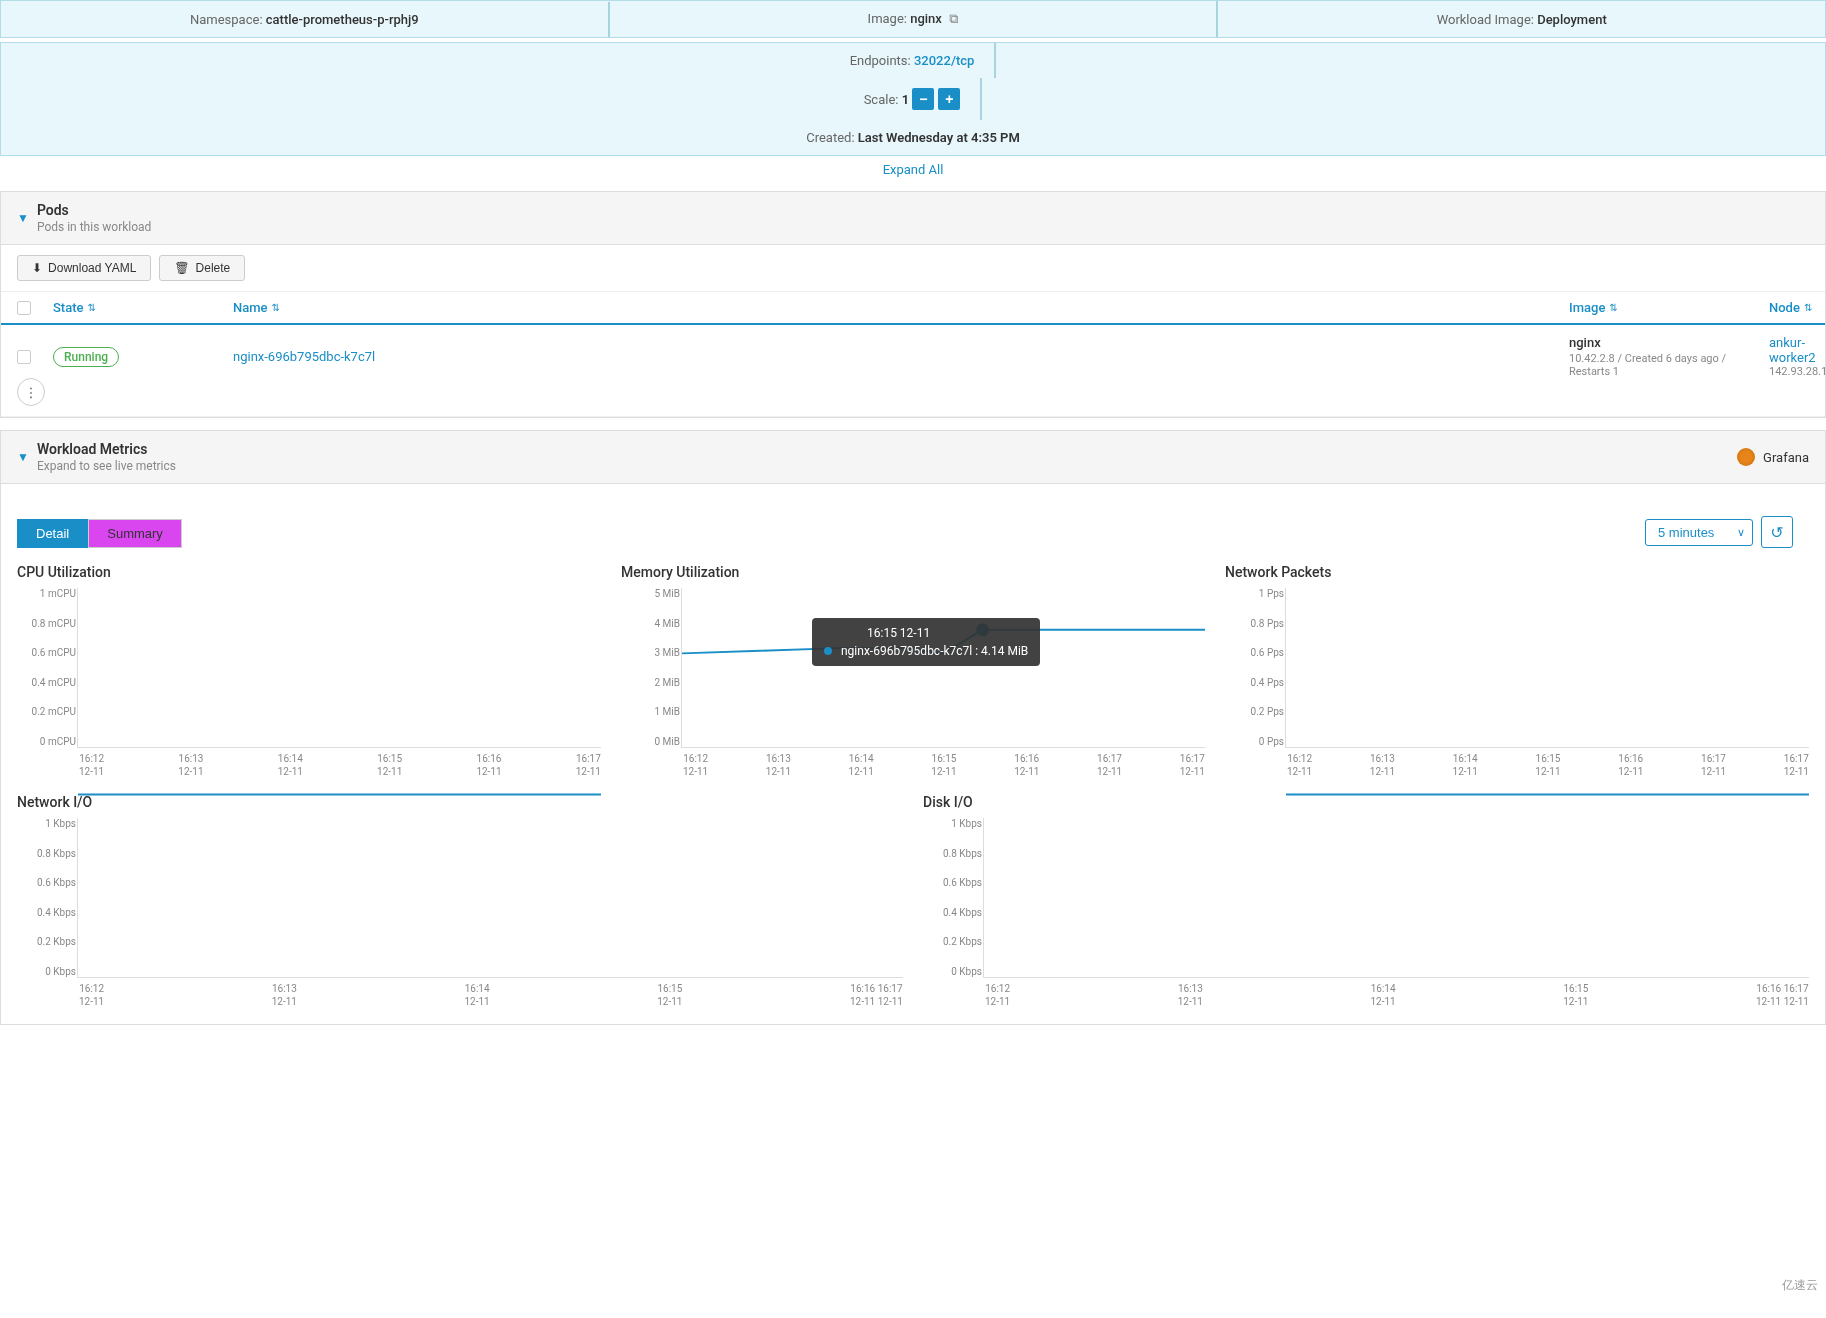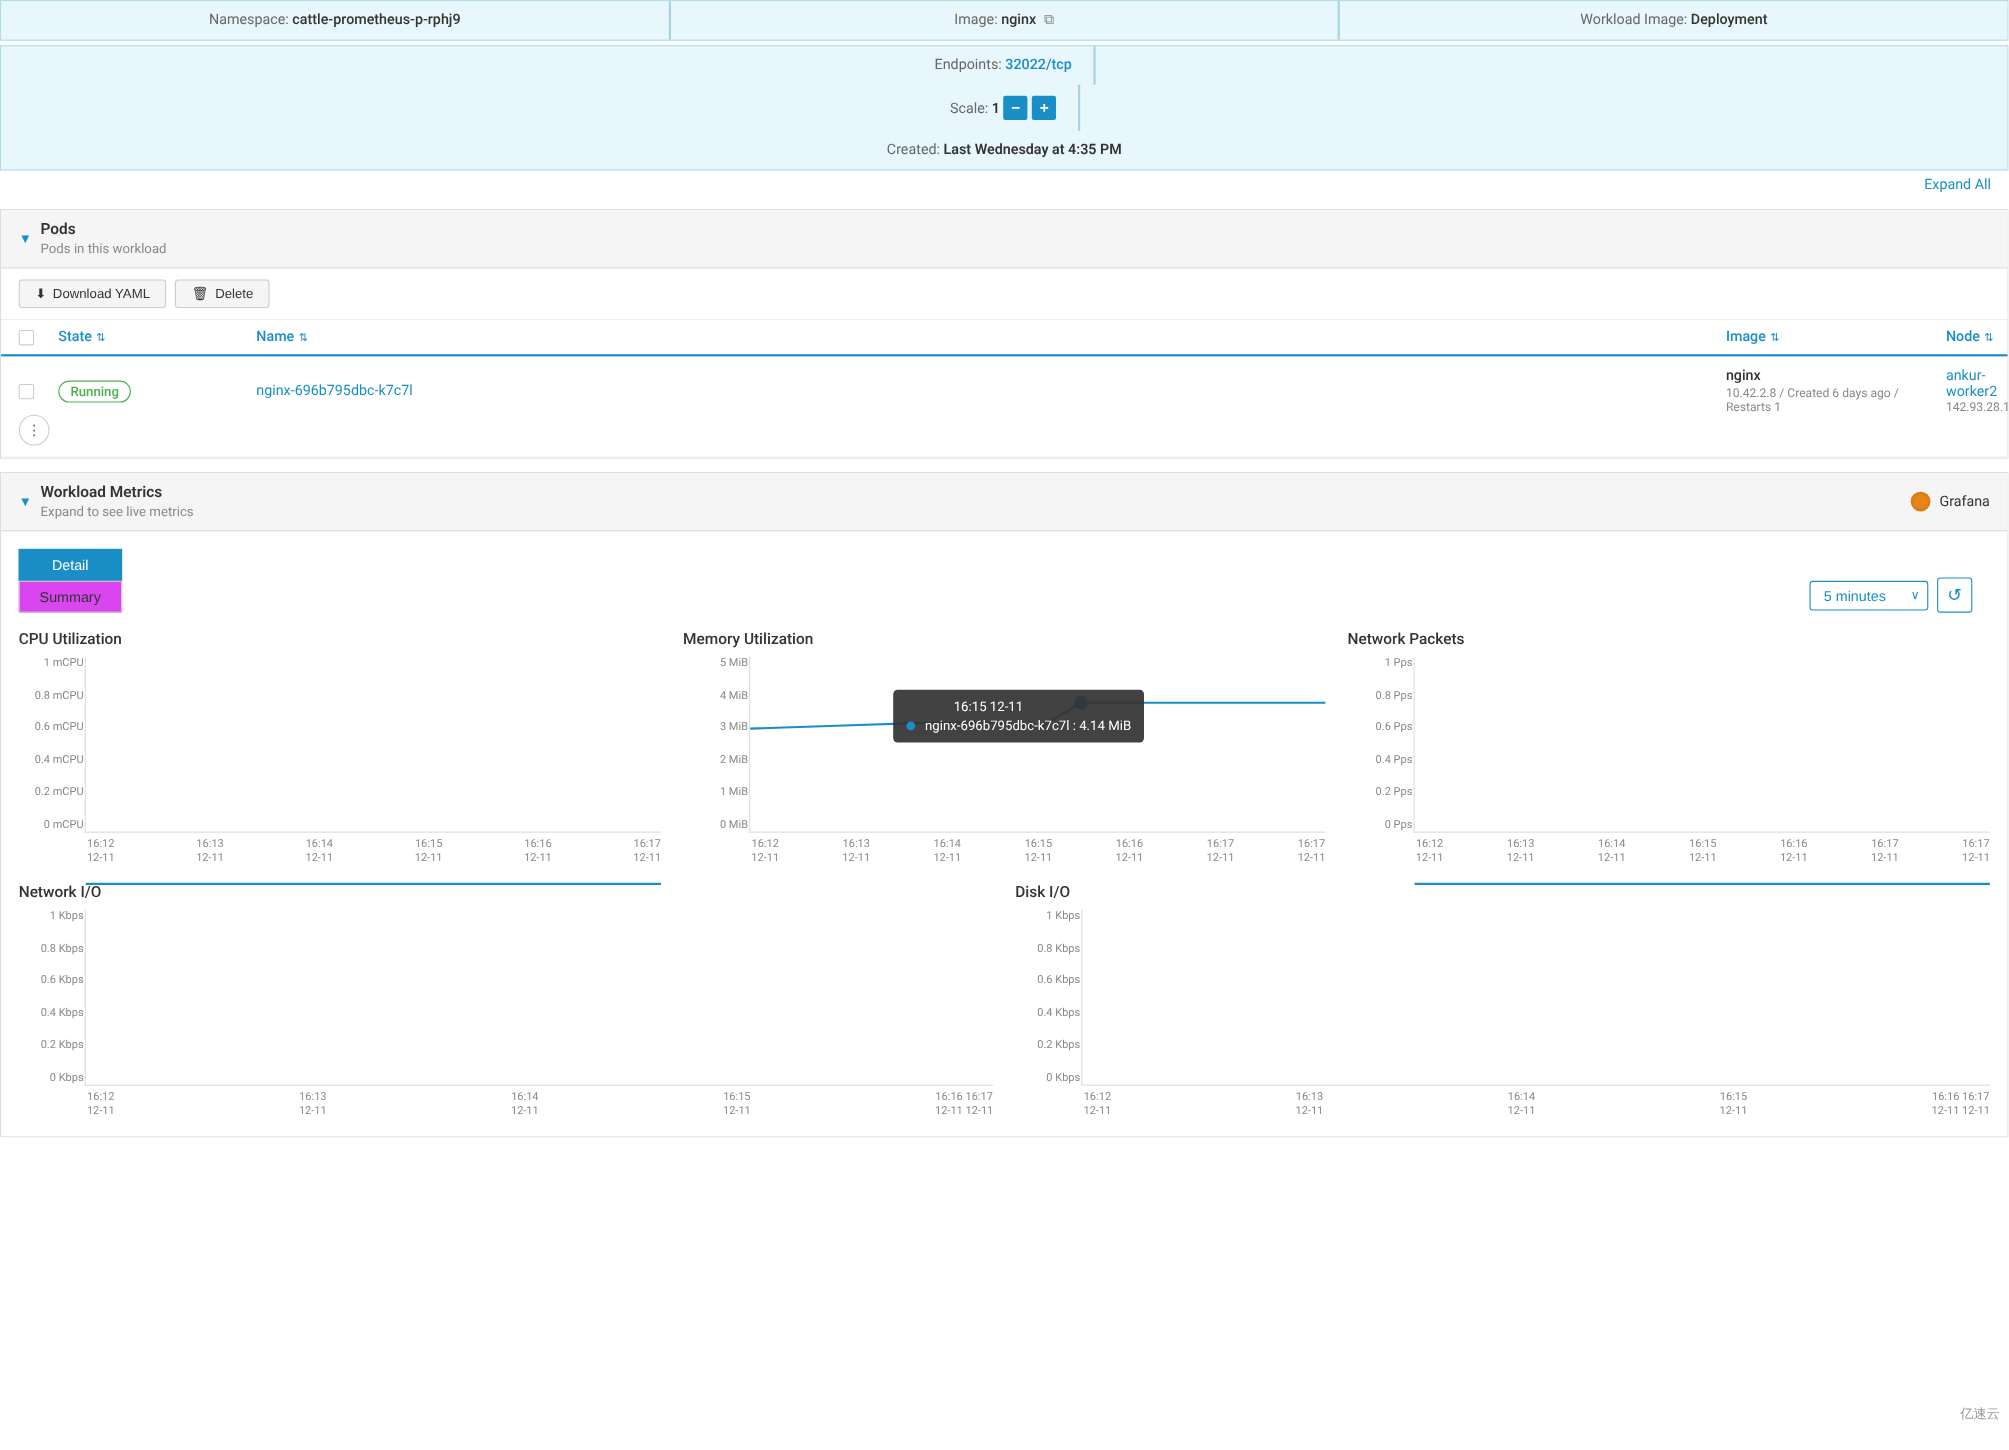--- a/index.html
+++ b/index.html
@@ -12,21 +12,21 @@
     .top-bar-item .copy-icon { color: #888; margin-left: 4px; cursor: pointer; }
 
     .second-bar { display: flex; align-items: center; border: 1px solid #b2dce8; background: #e8f7fb; margin-top: 4px; flex-direction: column; }
     .second-bar-item { flex: 1; padding: 10px 20px; text-align: center; color: #666; border-right: 2px solid #a8d4e0; }
     .second-bar-item:last-child { border-right: none; }
     .second-bar-item .val { color: #1a8ec7; font-weight: 500; }
     .second-bar-item .val-dark { color: #333; font-weight: 600; }
     .scale-controls { display: inline-flex; align-items: center; gap: 4px; }
     .scale-btn { width: 22px; height: 22px; background: #1a8ec7; color: white; border: none; border-radius: 2px; cursor: pointer; font-size: 14px; display: inline-flex; align-items: center; justify-content: center; font-weight: bold; }
 
-    .expand-all { text-align: right; padding: 6px 16px; color: #1a8ec7; cursor: pointer; font-size: 13px; }
+    .expand-all { text-align: center; padding: 6px 16px; color: #1a8ec7; cursor: pointer; font-size: 13px; }
 
     .section { margin: 0; border: 1px solid #ddd; margin-top: 8px; }
     .section-header { display: flex; align-items: center; padding: 10px 16px; background: #f5f5f5; border-bottom: 1px solid #ddd; }
     .section-header .triangle { color: #1a8ec7; margin-right: 8px; font-size: 12px; }
     .section-title { font-weight: 600; font-size: 14px; color: #333; }
     .section-subtitle { color: #888; font-size: 12px; margin-top: 2px; }
     .section-header-right { margin-left: auto; display: flex; align-items: center; gap: 8px; }
 
     .toolbar { padding: 10px 16px; display: flex; gap: 8px; border-bottom: 1px solid #eee; }
     .btn { padding: 5px 14px; border: 1px solid #ccc; background: #f5f5f5; border-radius: 3px; cursor: pointer; font-size: 12px; display: inline-flex; align-items: center; gap: 6px; color: #333; }
@@ -196,21 +196,21 @@
       <div class="section-title">Workload Metrics</div>
       <div class="section-subtitle">Expand to see live metrics</div>
     </div>
     <div class="section-header-right">
       <span class="grafana-icon"></span>
       <span>Grafana</span>
     </div>
   </div>
 
   <div class="tabs-and-controls">
-    <div class="detail-summary-tabs" style="padding:0;flex-direction:column;">
+    <div class="detail-summary-tabs" style="padding:0;">
       <button class="tab-btn active">Detail</button>
       <button class="tab-btn">Summary</button>
     </div>
     <div class="time-control">
       <div class="time-select-wrap">
         <select class="time-select">
           <option>5 minutes</option>
           <option>15 minutes</option>
           <option>30 minutes</option>
           <option>1 hour</option>

